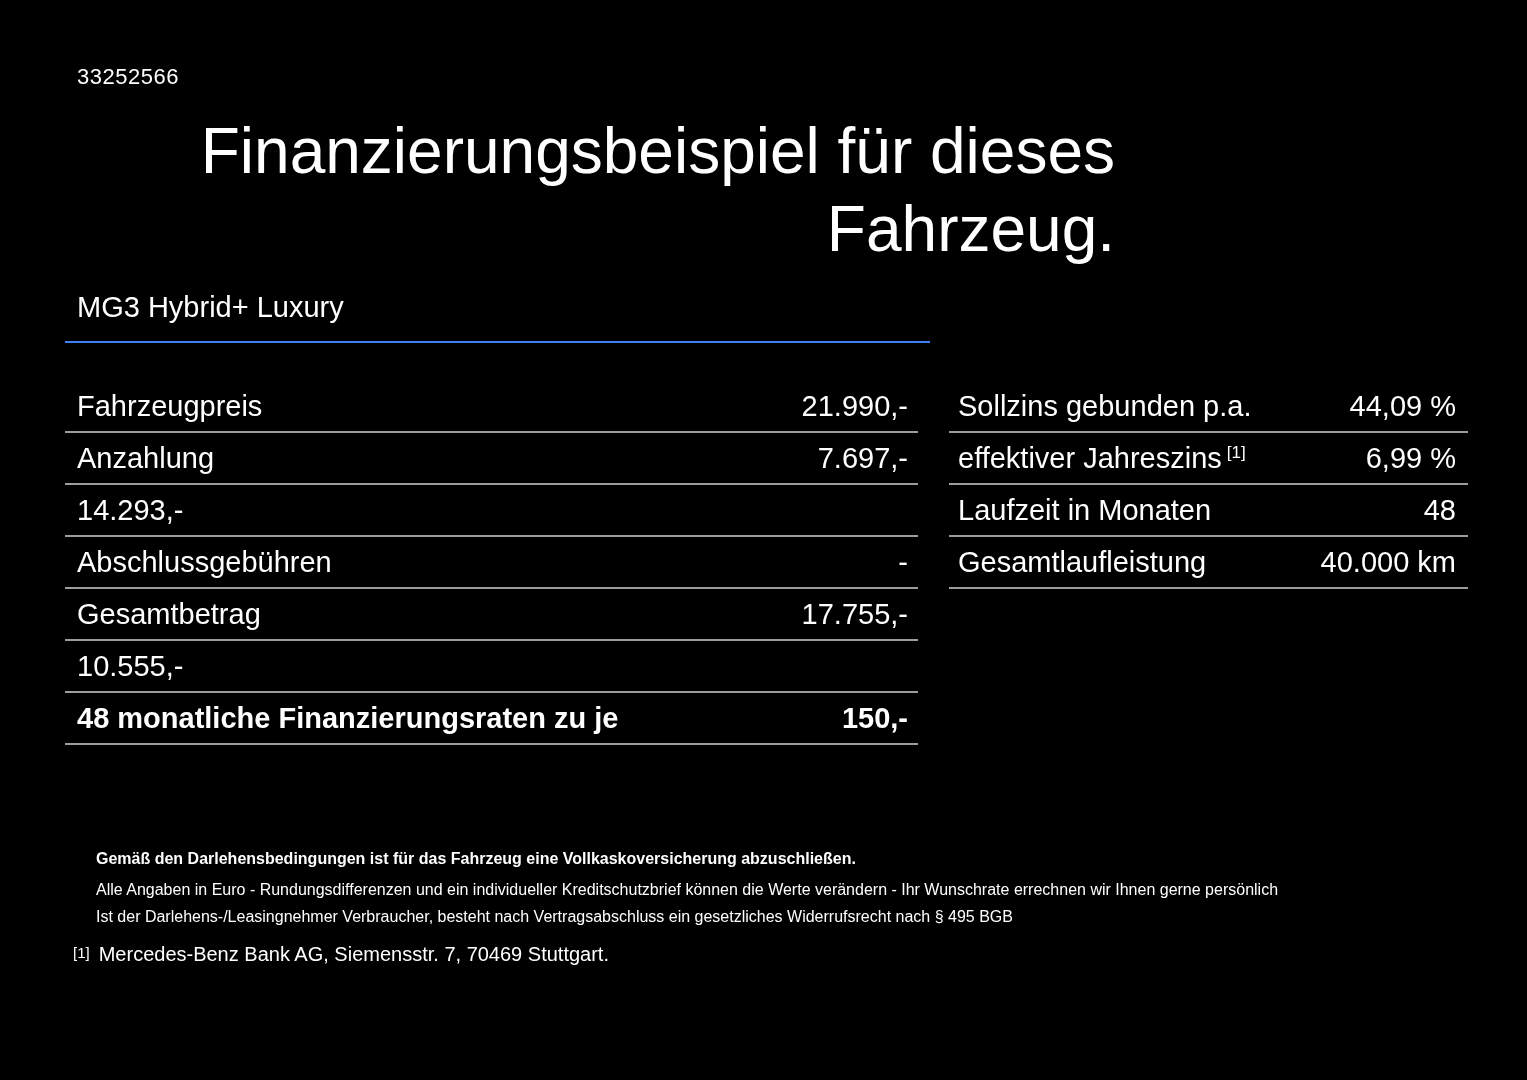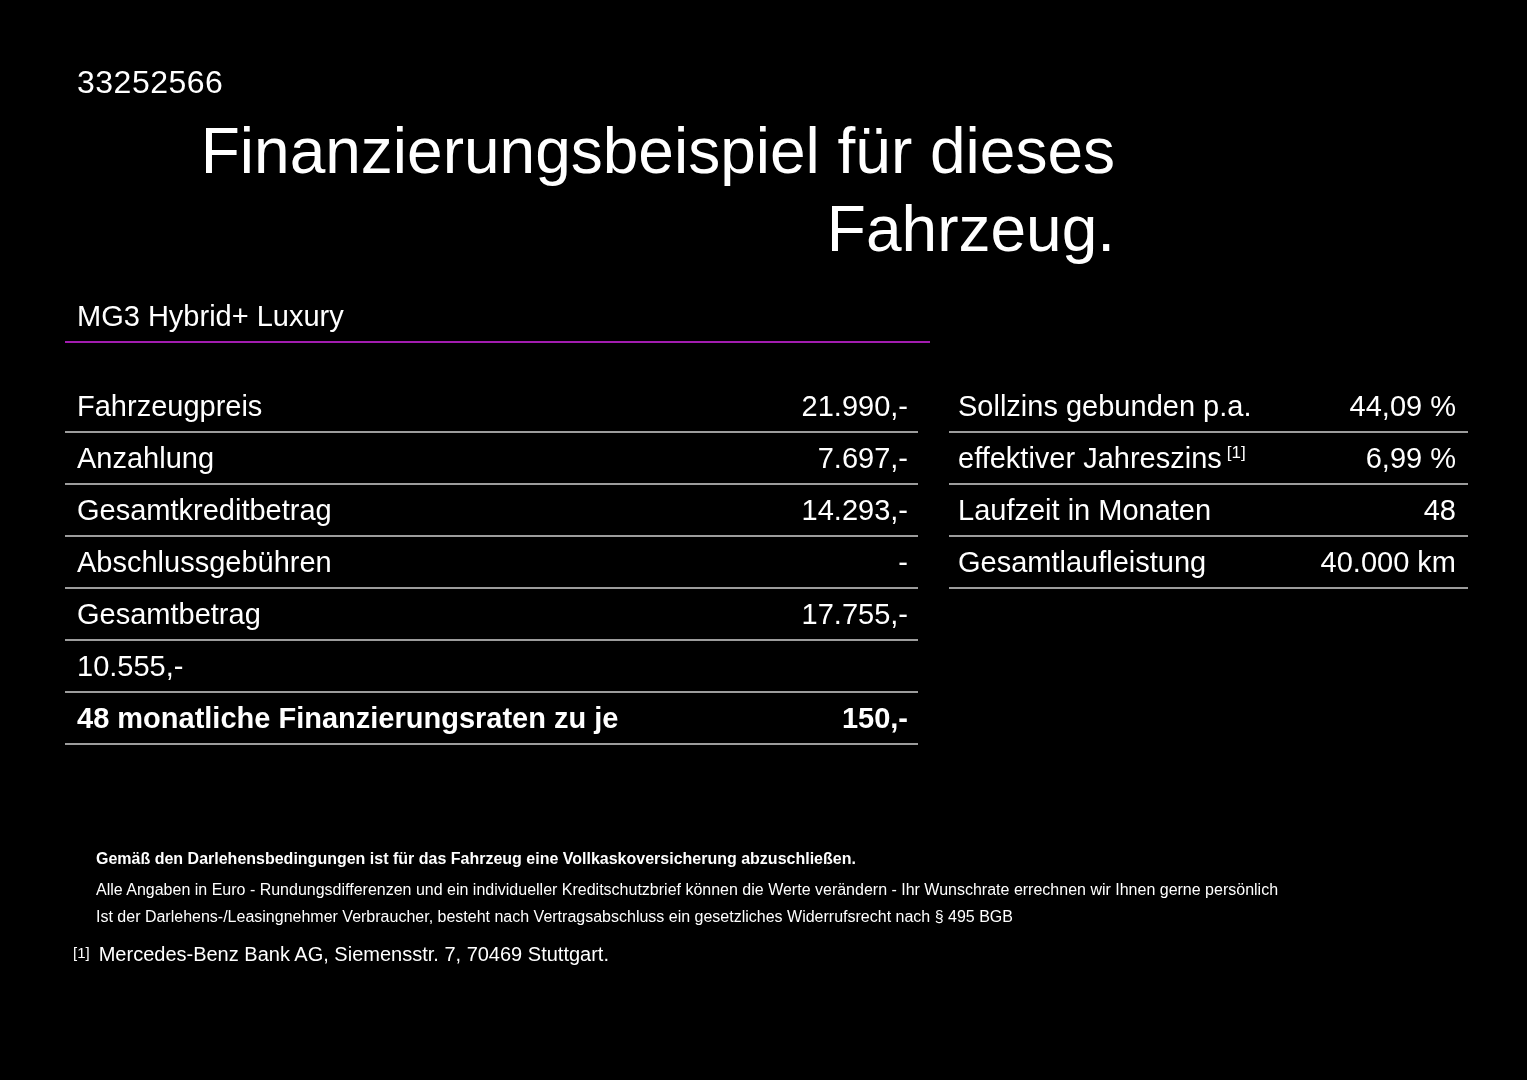--- a/index.html
+++ b/index.html
@@ -9,42 +9,41 @@
     background: #000000;
     color: #ffffff;
     font-family: "Liberation Sans", sans-serif;
     position: relative;
     overflow: hidden;
   }
   .doc-id {
     position: absolute;
     left: 77px;
     top: 64px;
-    font-size: 32px;
+    font-size: 22px;
     font-weight: 400;
     letter-spacing: 0.5px;
   }
   .page-title {
     position: absolute;
     left: 75px;
     top: 112px;
     width: 1040px;
     font-size: 64px;
     line-height: 78px;
     font-weight: 400;
   }
   .vehicle-name-row {
     position: absolute;
     left: 65px;
     top: 291px;
     width: 853px;
     height: 50px;
-    border-bottom: 2px solid #a21caf;
+    border-bottom: 2px solid #3b82f6;
     display: flex;
-    align-items: center;
     padding-left: 12px;
     box-sizing: content-box;
     font-size: 29px;
   }
   .ftable {
     position: absolute;
     margin-top: 38px;
   }
   .ftable.left {
     left: 65px;
@@ -111,21 +110,20 @@
 <div class="ftable left">
   <div class="frow">
     <span class="label">Fahrzeugpreis</span>
     <span class="value">21.990,-</span>
   </div>
   <div class="frow">
     <span class="label">Anzahlung</span>
     <span class="value">7.697,-</span>
   </div>
   <div class="frow">
-    <span class="label">Gesamtkreditbetrag</span>
     <span class="value">14.293,-</span>
   </div>
   <div class="frow">
     <span class="label">Abschlussgebühren</span>
     <span class="value">-</span>
   </div>
   <div class="frow">
     <span class="label">Gesamtbetrag</span>
     <span class="value">17.755,-</span>
   </div>

